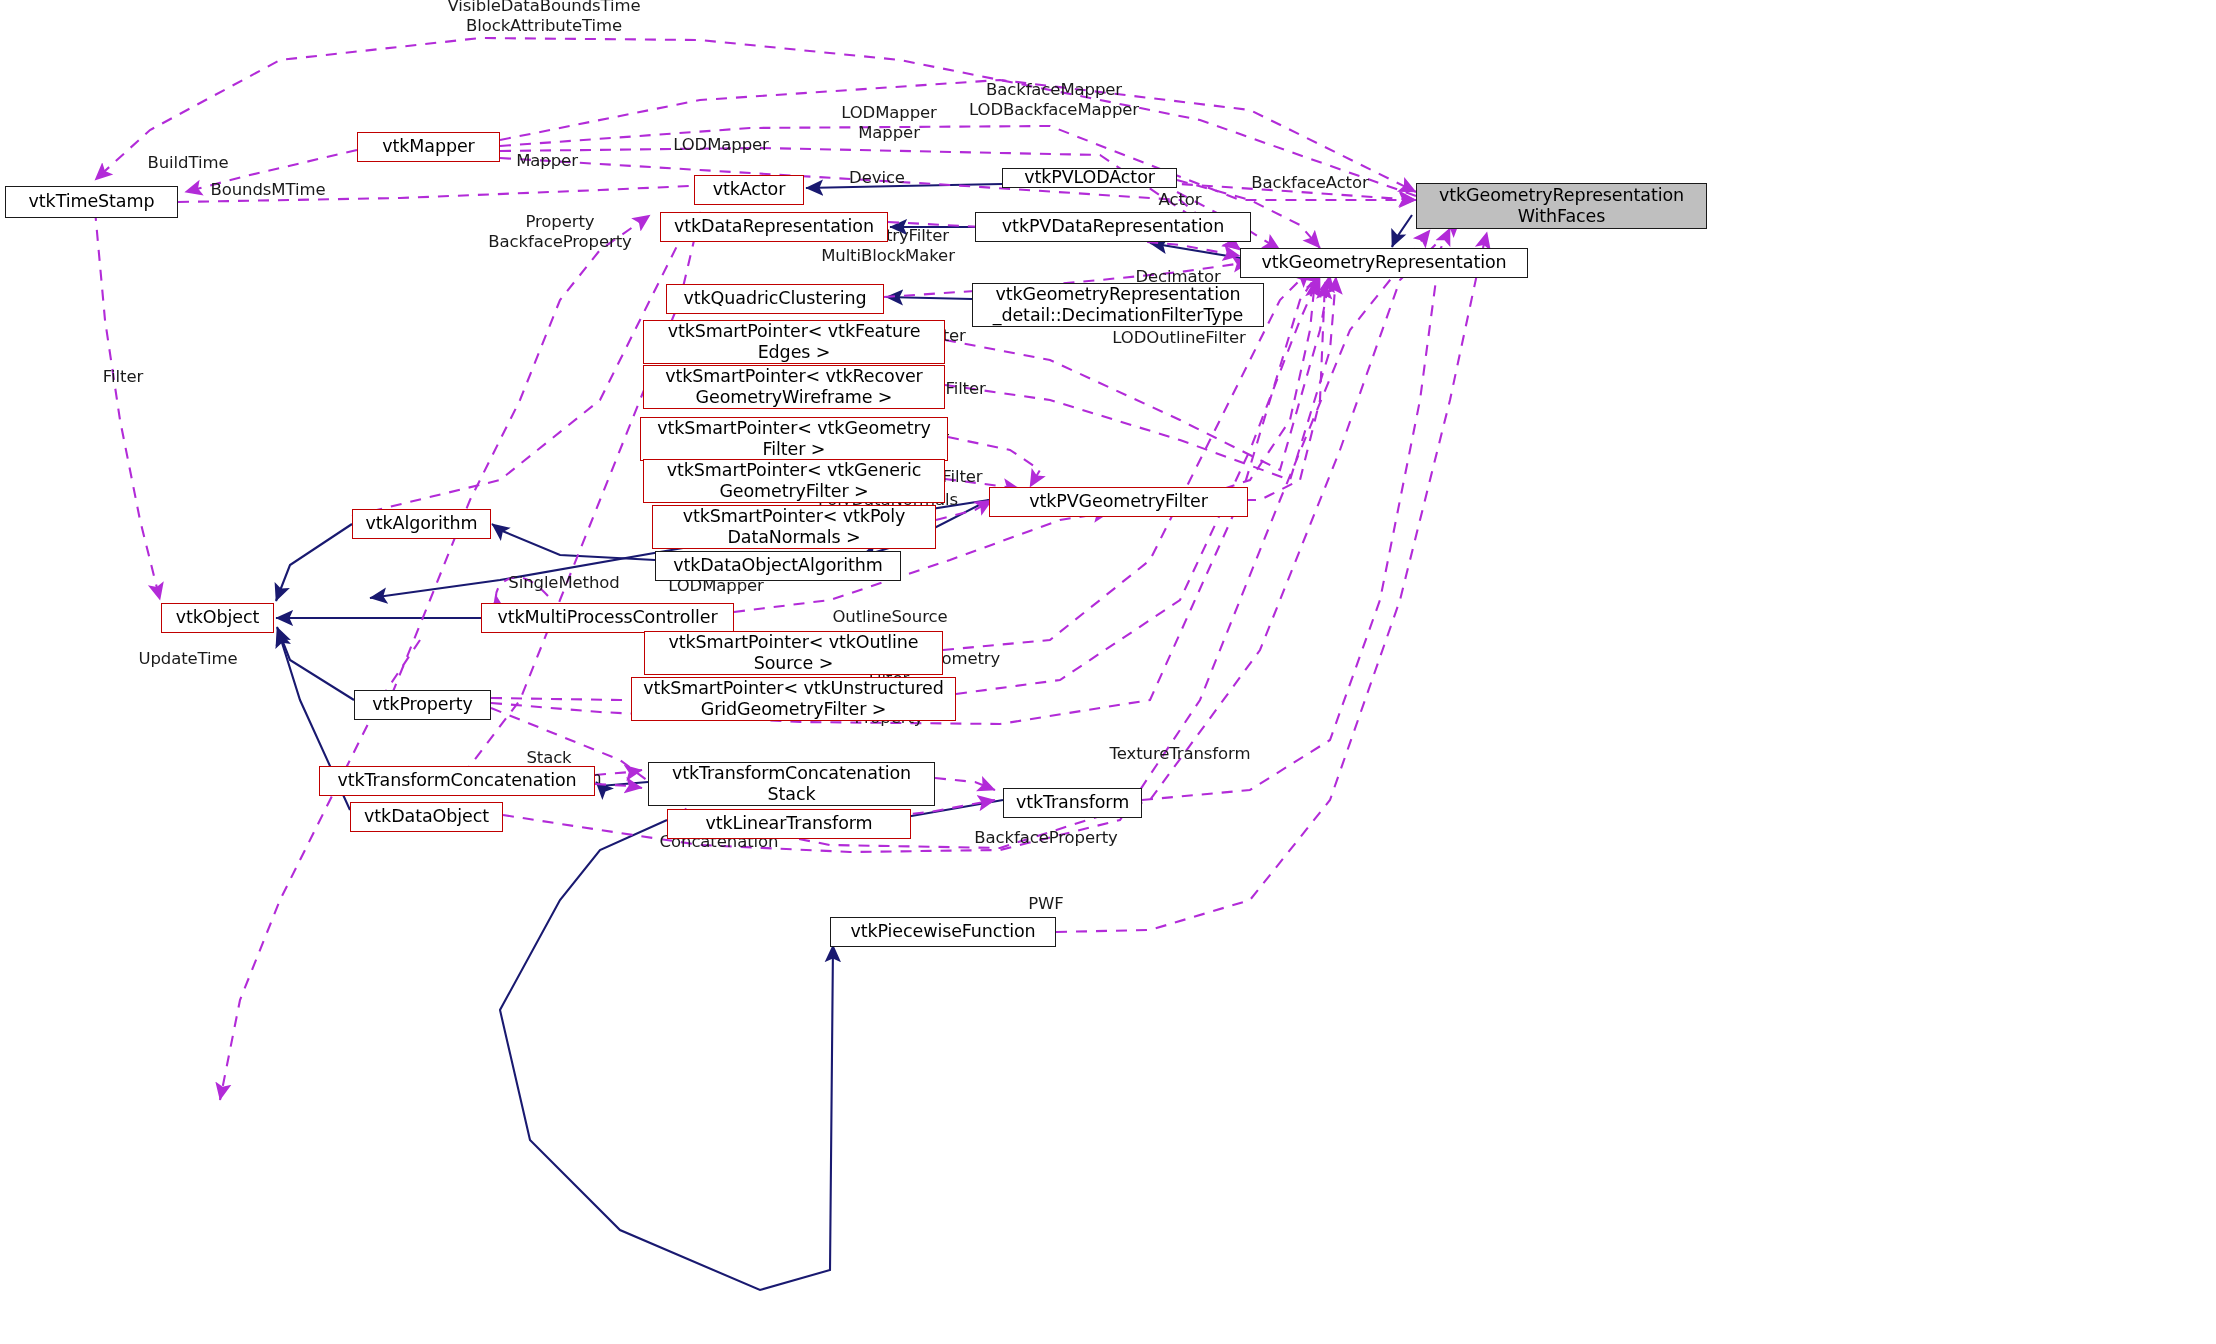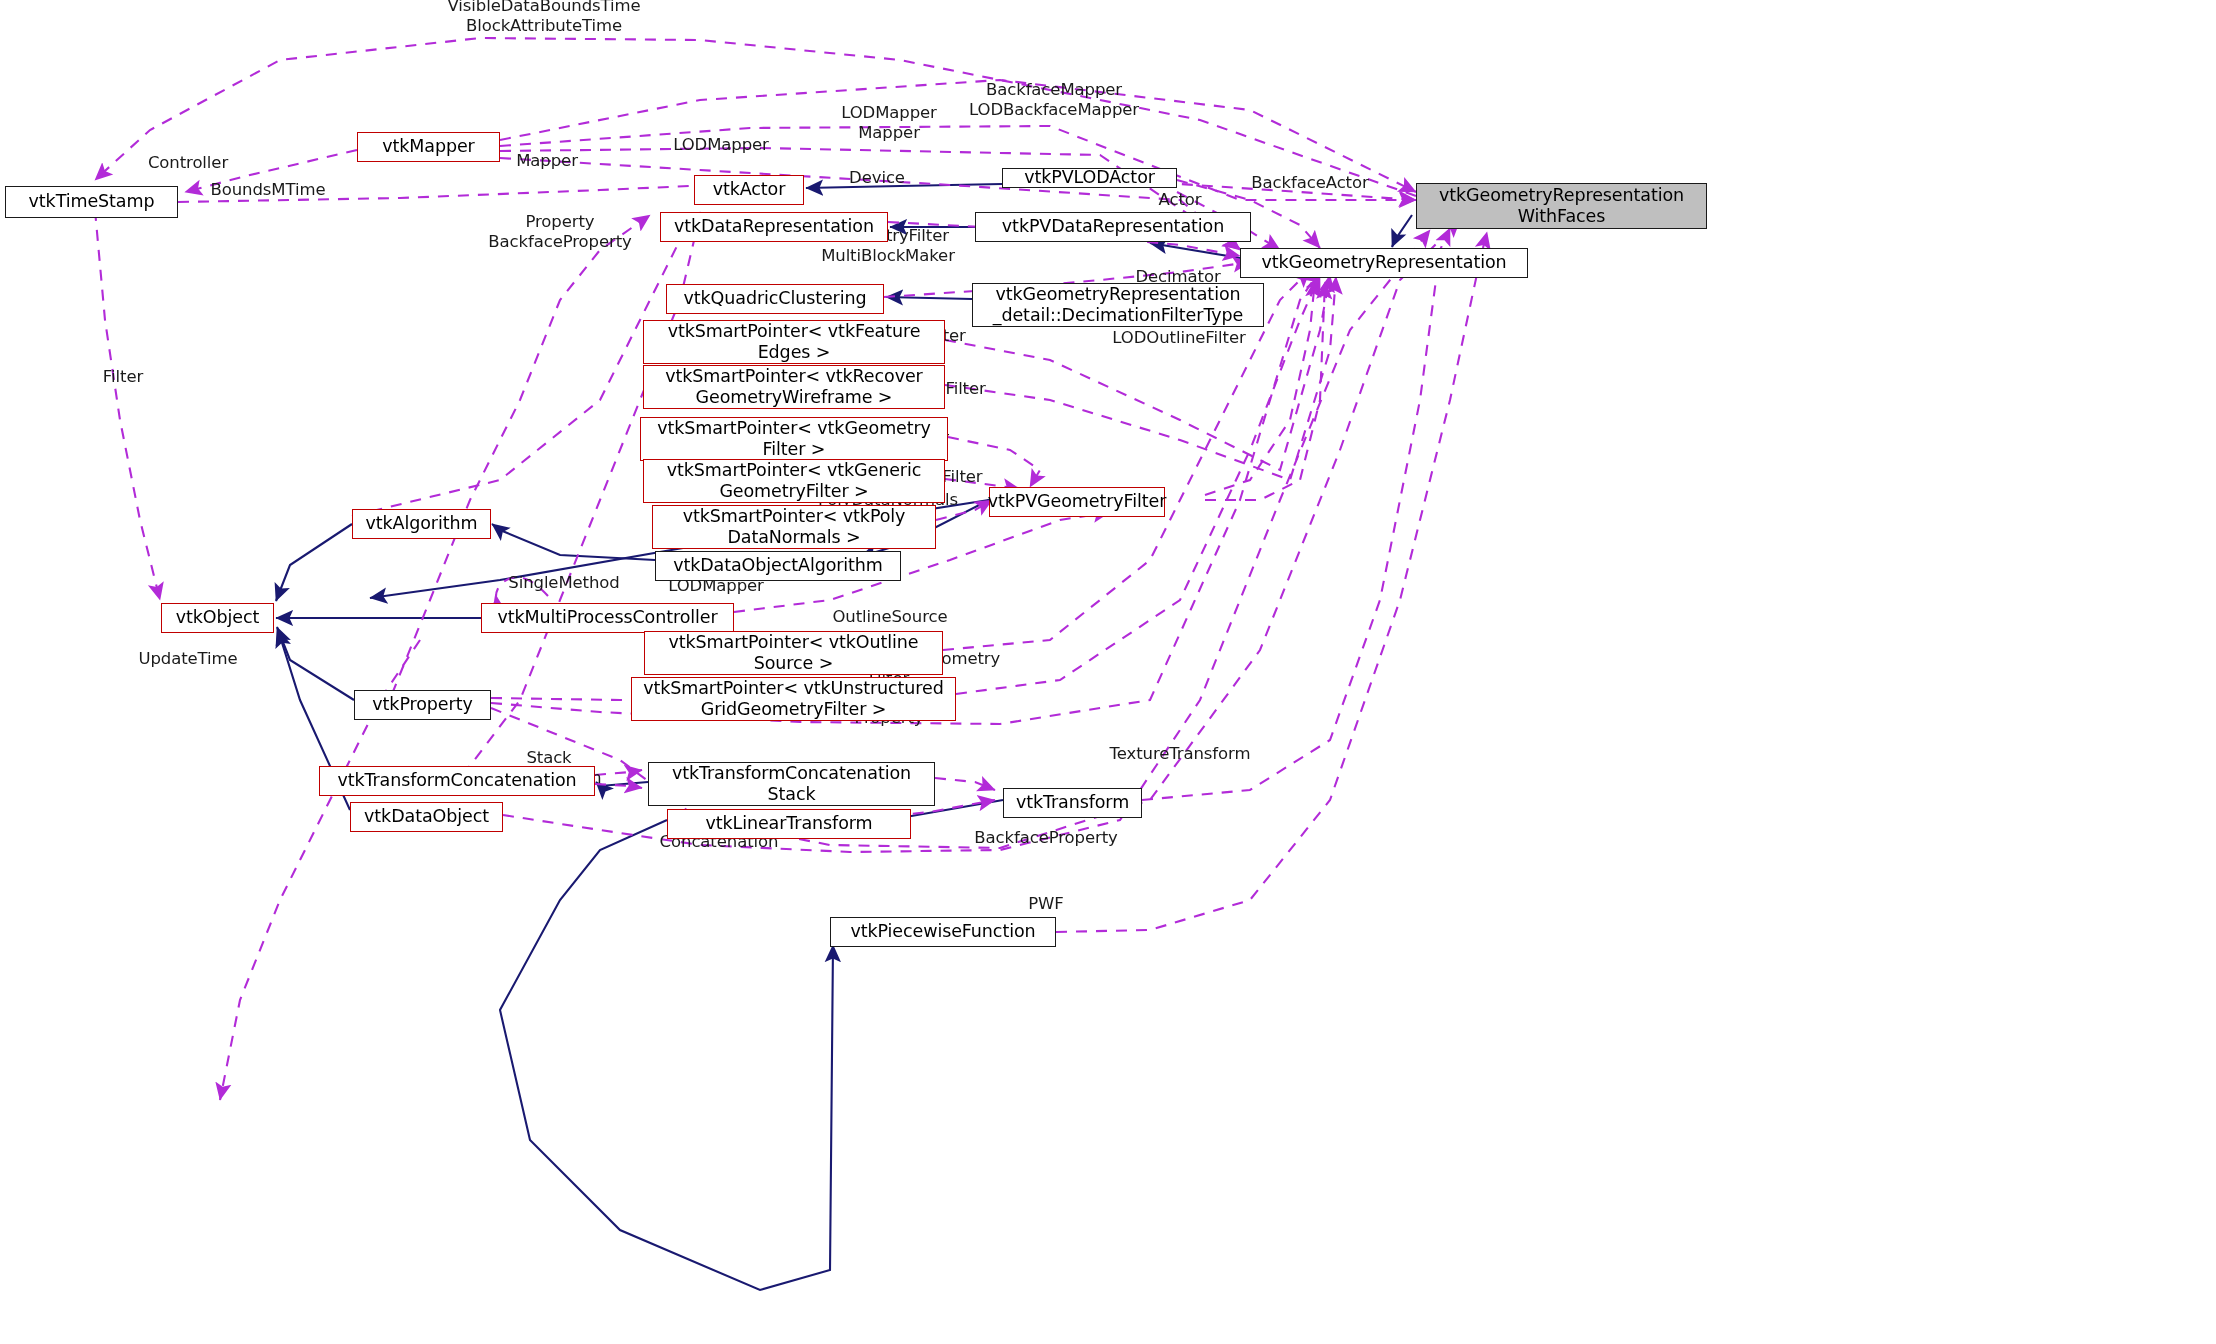--- a/index.html
+++ b/index.html
@@ -149,21 +149,21 @@
       <div class="node" style="left: 643px; top: 320px; width: 302px; height: 44px;">vtkSmartPointer&lt; vtkFeature
 Edges &gt;</div>
       <div class="node" style="left: 643px; top: 365px; width: 302px; height: 44px;">vtkSmartPointer&lt; vtkRecover
 GeometryWireframe &gt;</div>
       <div class="node" style="left: 640px; top: 417px; width: 308px; height: 44px;">vtkSmartPointer&lt; vtkGeometry
 Filter &gt;</div>
       <div class="node" style="left: 643px; top: 459px; width: 302px; height: 44px;">vtkSmartPointer&lt; vtkGeneric
 GeometryFilter &gt;</div>
       <div class="node" style="left: 652px; top: 505px; width: 284px; height: 44px;">vtkSmartPointer&lt; vtkPoly
 DataNormals &gt;</div>
-      <div class="node" style="left: 989px; top: 487px; width: 176px; height: 30px;">vtkPVGeometryFilter</div>
+      <div class="node" style="left: 989px; top: 487px; width: 259px; height: 30px;">vtkPVGeometryFilter</div>
       <div class="node" style="left: 352px; top: 509px; width: 139px; height: 30px;">vtkAlgorithm</div>
       <div class="node plain" style="left: 655px; top: 551px; width: 246px; height: 30px;">vtkDataObjectAlgorithm</div>
       <div class="node" style="left: 161px; top: 603px; width: 113px; height: 30px;">vtkObject</div>
       <div class="node" style="left: 481px; top: 603px; width: 253px; height: 30px;">vtkMultiProcessController</div>
       <div class="node" style="left: 644px; top: 631px; width: 299px; height: 44px;">vtkSmartPointer&lt; vtkOutline
 Source &gt;</div>
       <div class="node" style="left: 631px; top: 677px; width: 325px; height: 44px;">vtkSmartPointer&lt; vtkUnstructured
 GridGeometryFilter &gt;</div>
       <div class="node plain" style="left: 354px; top: 690px; width: 137px; height: 30px;">vtkProperty</div>
       <div class="node" style="left: 319px; top: 766px; width: 276px; height: 30px;">vtkTransformConcatenation</div>
@@ -175,21 +175,21 @@
       <div class="node plain" style="left: 830px; top: 917px; width: 226px; height: 30px;">vtkPiecewiseFunction</div>
     </div>
   <div id="labels-host">
       <div class="edge-label" style="left: 544px; top: 16px;">VisibleDataBoundsTime
 BlockAttributeTime</div>
       <div class="edge-label" style="left: 1054px; top: 100px;">BackfaceMapper
 LODBackfaceMapper</div>
       <div class="edge-label" style="left: 889px; top: 123px;">LODMapper
 Mapper</div>
       <div class="edge-label" style="left: 721px; top: 145px;">LODMapper</div>
-      <div class="edge-label" style="left: 188px; top: 163px;">Controller</div>
+      <div class="edge-label" style="left: 188px; top: 163px;">BuildTime</div>
       <div class="edge-label" style="left: 547px; top: 161px;">Mapper</div>
       <div class="edge-label" style="left: 877px; top: 178px;">Device</div>
       <div class="edge-label" style="left: 1310px; top: 183px;">BackfaceActor</div>
       <div class="edge-label" style="left: 268px; top: 190px;">BoundsMTime</div>
       <div class="edge-label" style="left: 1180px; top: 200px;">Actor</div>
       <div class="edge-label" style="left: 560px; top: 232px;">Property
 BackfaceProperty</div>
       <div class="edge-label" style="left: 888px; top: 246px;">GeometryFilter
 MultiBlockMaker</div>
       <div class="edge-label" style="left: 1178px; top: 277px;">Decimator</div>

